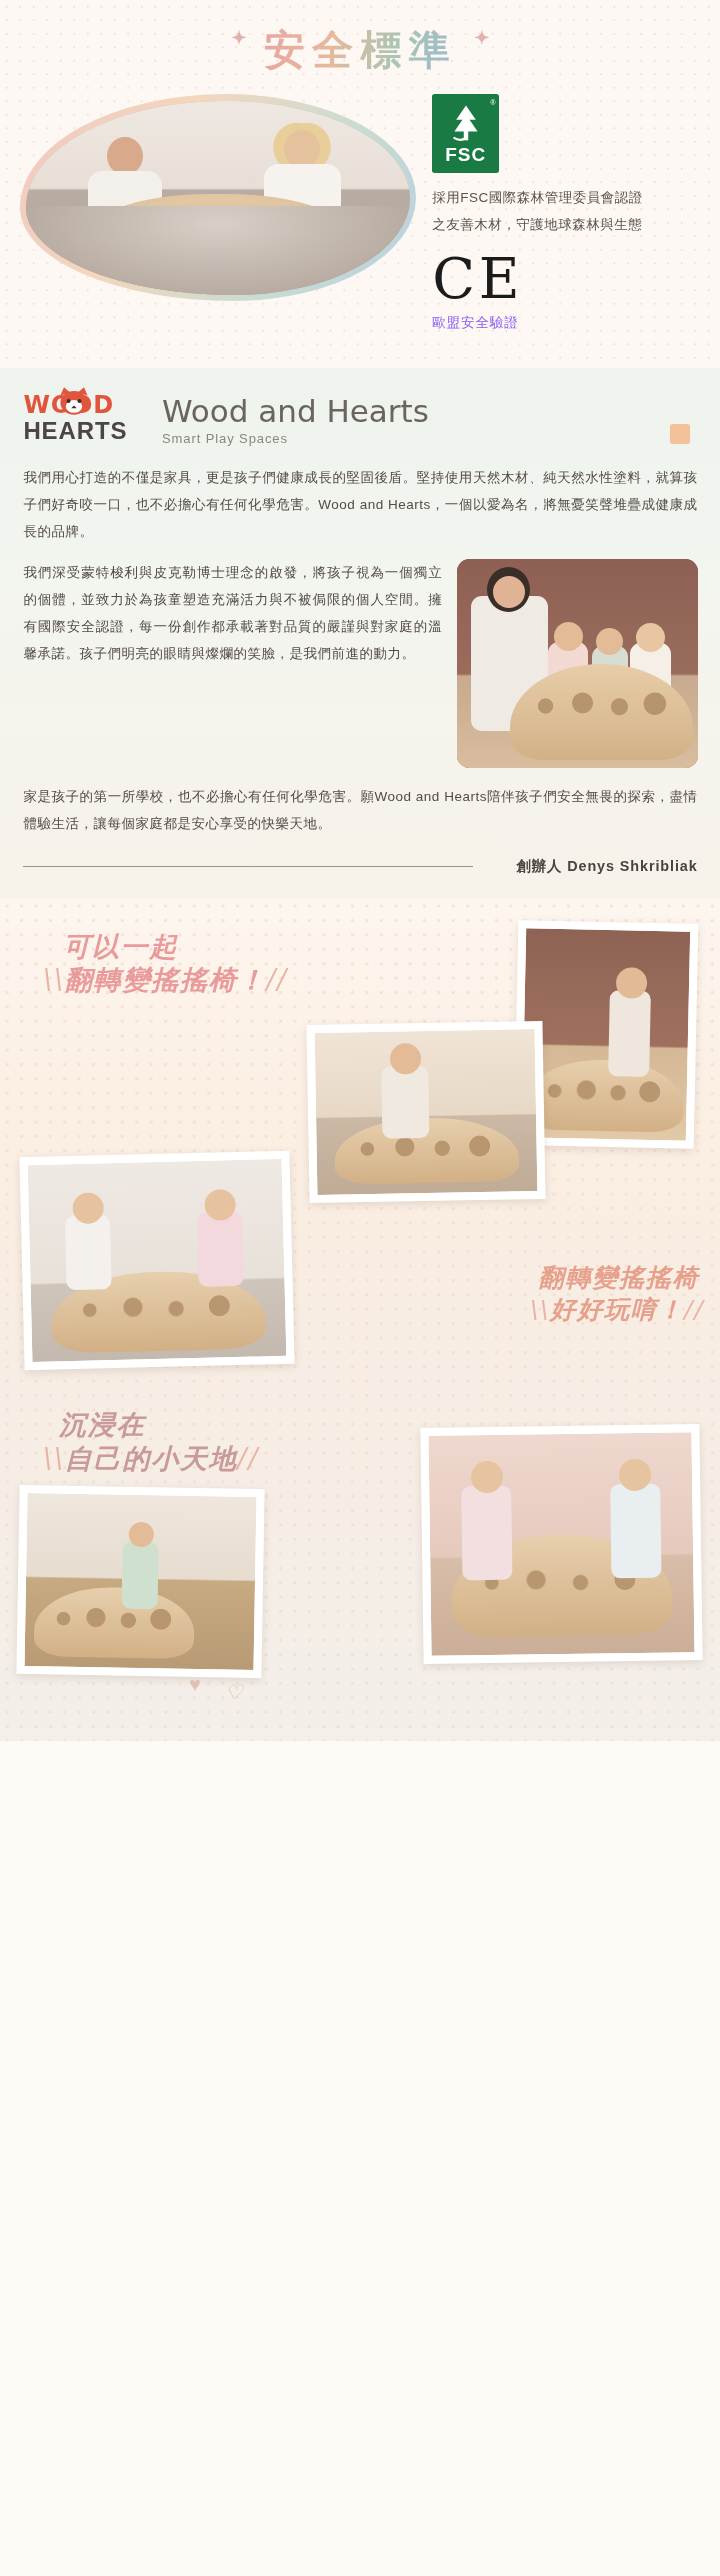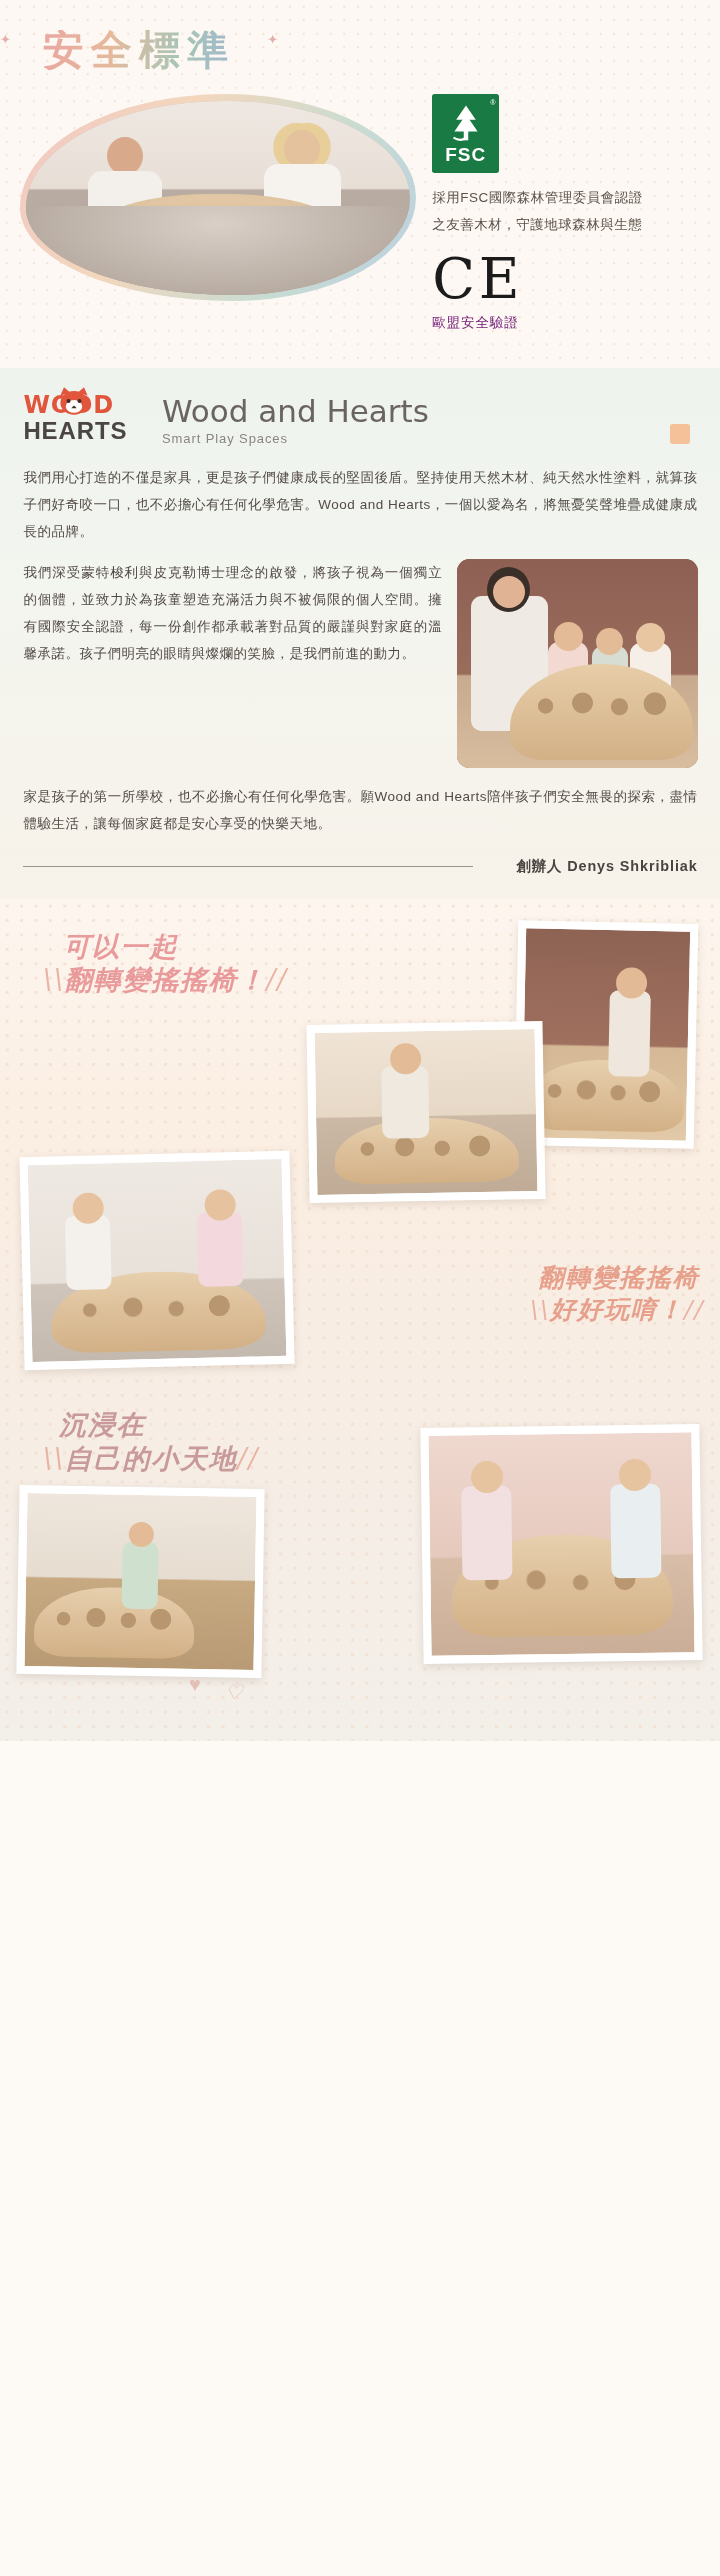--- a/index.html
+++ b/index.html
@@ -20,27 +20,27 @@
     overflow: hidden;
   }
   .dots-bg {
     position: absolute; inset: 0;
     background-image: radial-gradient(#f3ded0 1.4px, transparent 1.5px);
     background-size: 13.5px 13.5px;
     opacity: .85;
   }
   .safety-title {
     position: relative;
-    text-align: left;
+    text-align: center;
     font-size: 41px;
     font-weight: 700;
     letter-spacing: 7.2px;
     color: #7a6a5f;
     margin-bottom: 16px;
-    font-family: Liberation Mono, monospace;
+    font-family: Liberation Serif, serif;
   }
   .safety-title .grad {
     background: linear-gradient(100deg,#e9a6a1 0%, #e6b99b 35%, #a8c5b6 70%, #9fb8cf 100%);
     -webkit-background-clip: text;
     background-clip: text;
     color: transparent;
   }
   .safety-title .spark { font-size: 18px; color: #e3b0ab; vertical-align: 20px; letter-spacing:0; }
 
   .safety-body { position: relative; display: flex; padding: 0 20px; gap: 9px; align-items: flex-start;}
@@ -113,21 +113,21 @@
   .fsc-r { position:absolute; top:3.6px; right:3.6px; font-size:7.2px; }
   .fsc-text {
     font-size: 13.5px; line-height: 2.0; letter-spacing: 0.5px;
     color: #5c514b; max-width: 216px;
   }
   .ce-mark {
     font-size: 56px; font-weight: 400; letter-spacing: 3.6px;
     font-family: "DejaVu Serif", serif;
     color: #1b1b1b; margin-top: 12.6px; line-height: 1;
   }
-  .ce-caption { font-size: 13.5px; letter-spacing: 0.9px; margin-top: 7.2px; color:#701a75; }
+  .ce-caption { font-size: 13.5px; letter-spacing: 0.9px; margin-top: 7.2px; color:#8b5cf6; }
   .align-right { padding-right: 9px; }
 
   
   .sec-brand {
     position: relative;
     background: linear-gradient(180deg,#eef3ee 0%, #f3f5ef 40%, #f7f2ea 100%);
     padding: 25px 23.4px 23.4px;
   }
   .brand-head { display: flex; align-items: center; gap: 12.6px; margin-bottom: 18px; }
   .logo-mark { position: relative; width: 126px; flex: none; }

